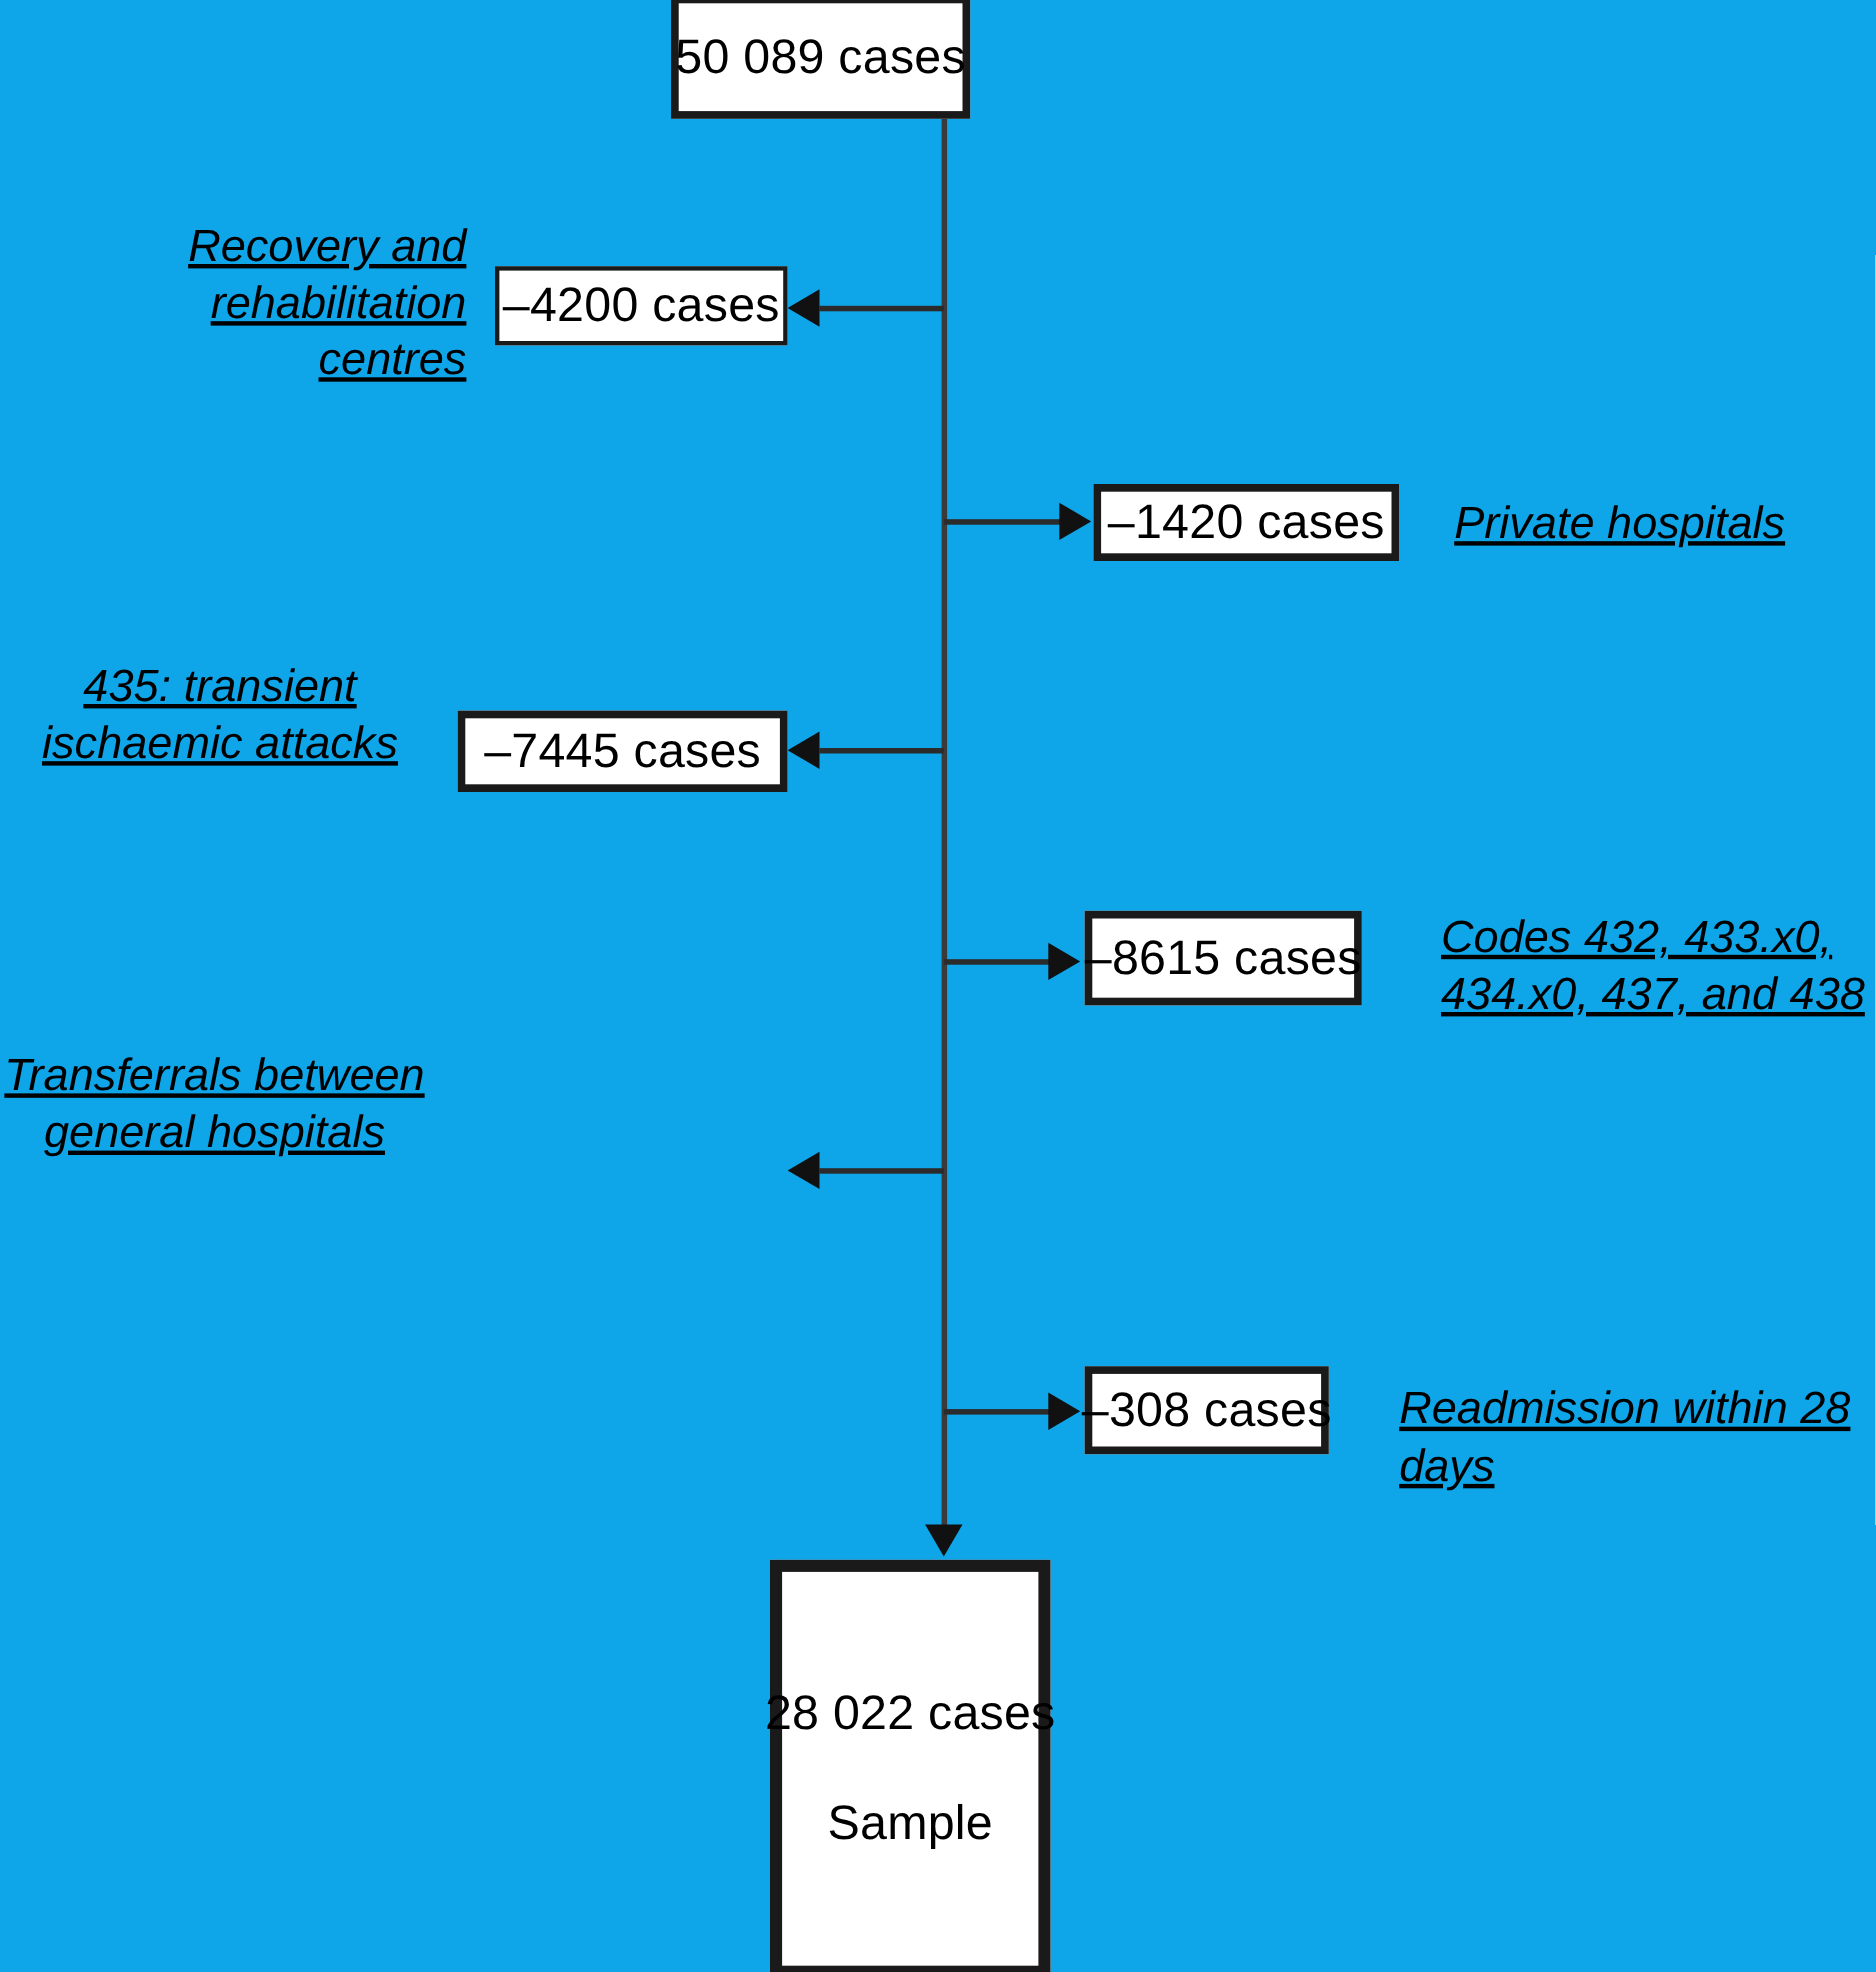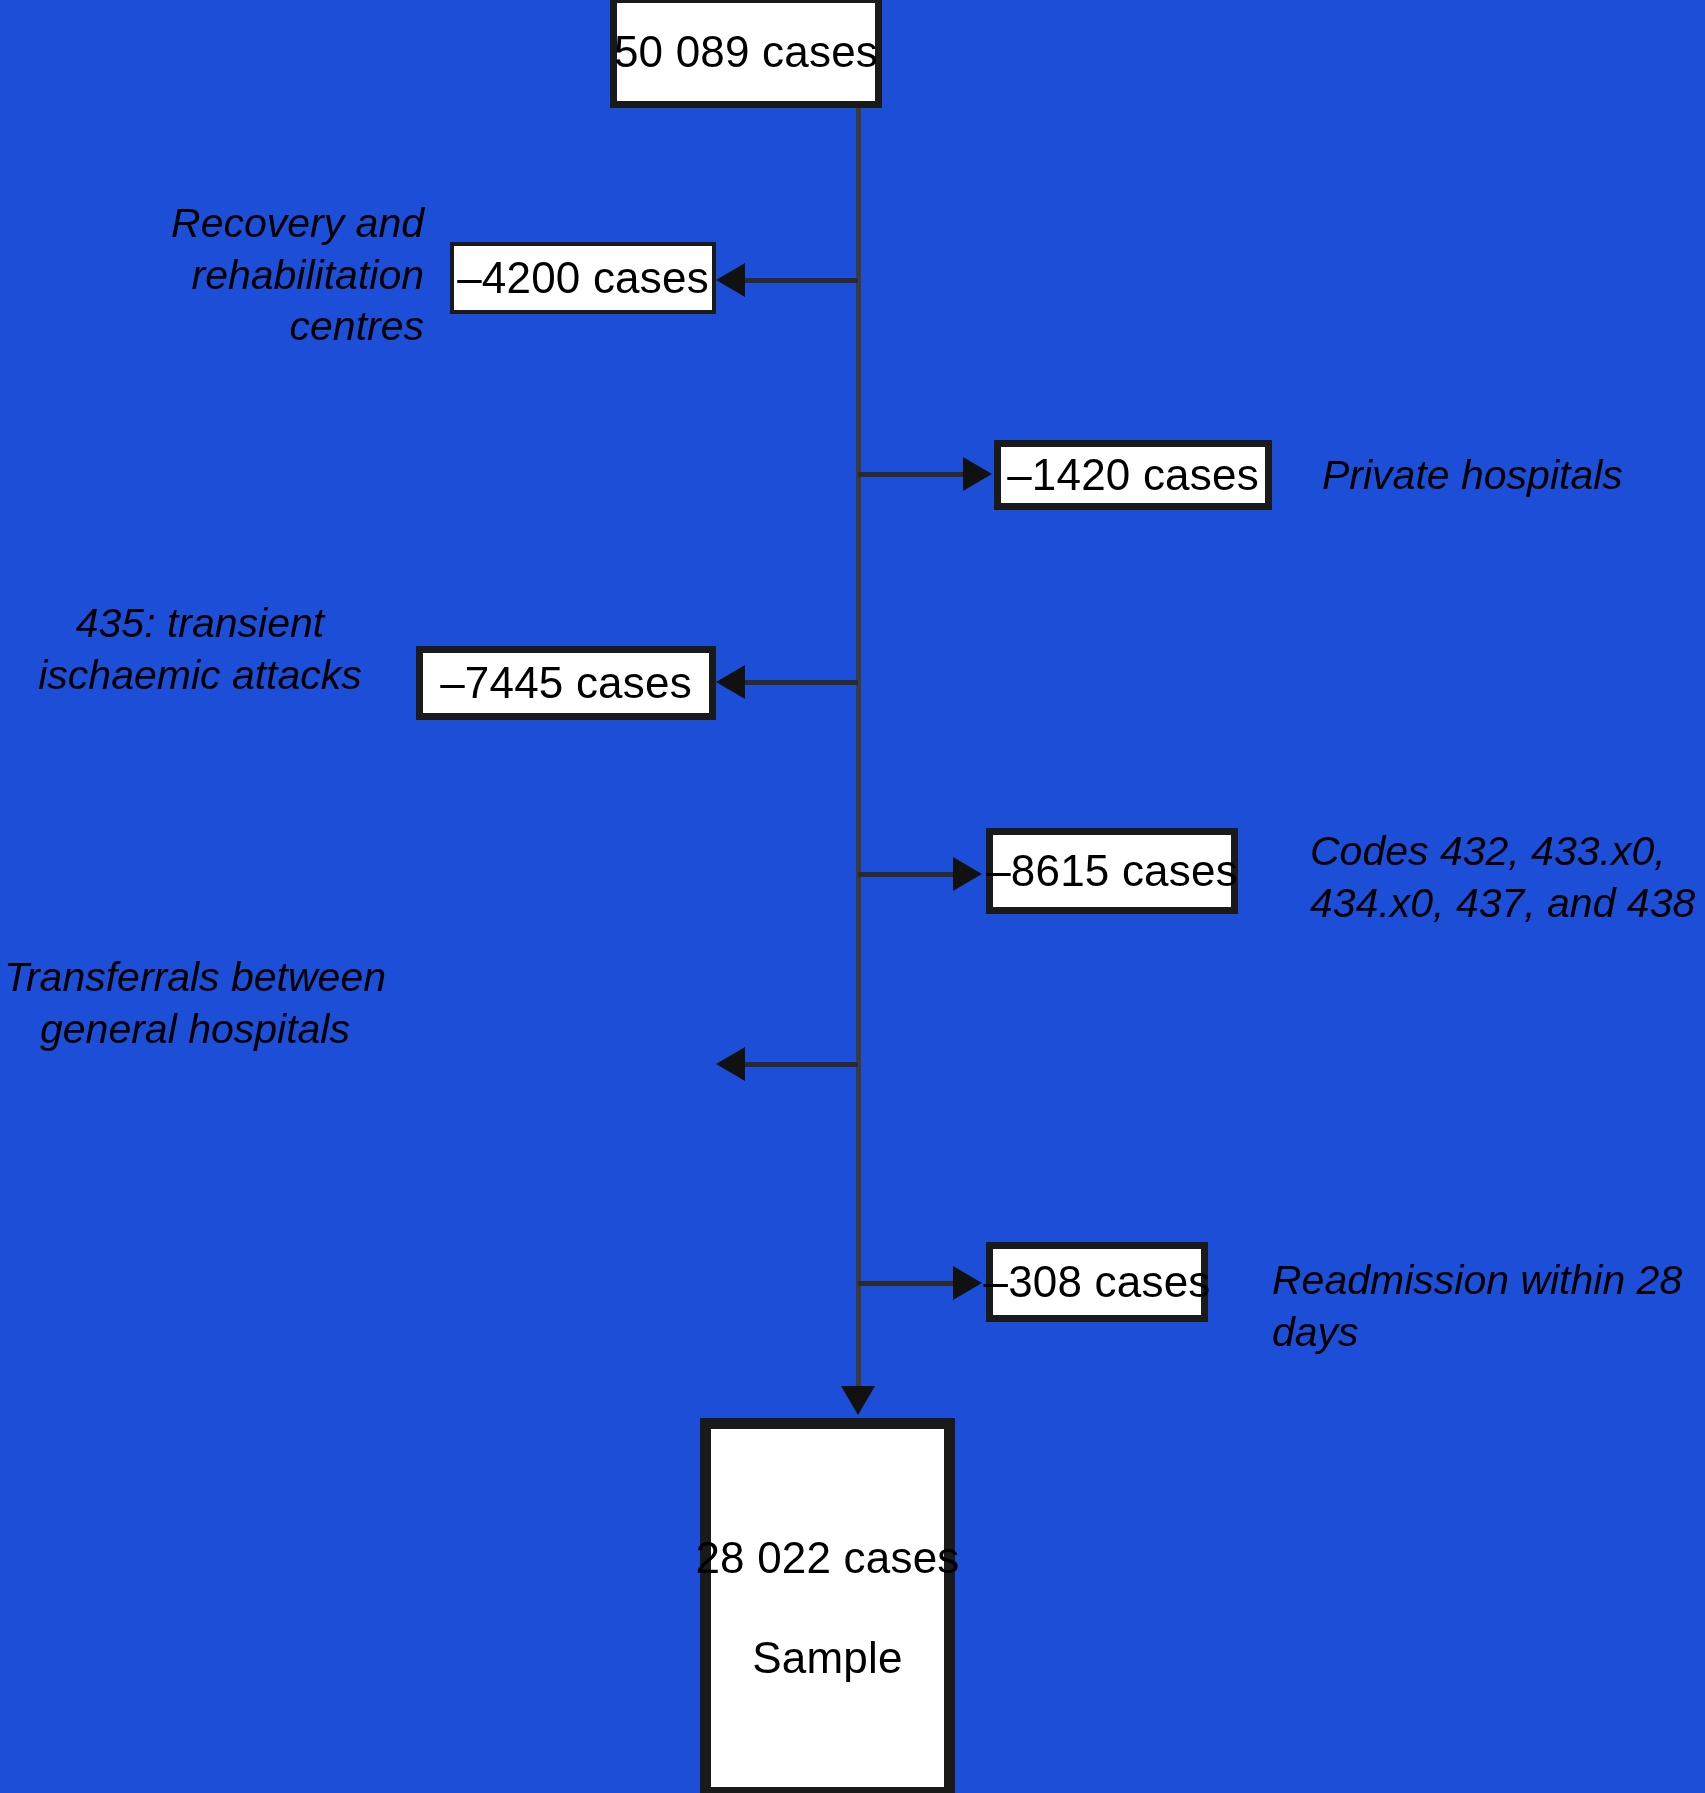--- a/index.html
+++ b/index.html
@@ -6,21 +6,21 @@
   body{
     font-family:"Liberation Sans", sans-serif;
     color:#000000;
     -webkit-font-smoothing:antialiased;
   }
   #canvas{
     position:relative;
     width:1705px;
     height:1793px;
     overflow:hidden;
-    background:#1d4ed8;
+    background:#0ea5e9;
   }
   
   .node{
     position:absolute;
     box-sizing:border-box;
     background:#ffffff;
     border:4px solid #1a1a1a;
     display:flex;
     align-items:center;
     justify-content:center;
@@ -36,20 +36,21 @@
   .node.stacked .line1{margin-bottom:50px;}
 
   
   .caption{
     position:absolute;
     font-style:italic;
     font-size:41px;
     line-height:1.26;
     color:#000;
     white-space:pre-line;
+    text-decoration:underline;
   }
   .caption.right-al{text-align:right;}
   .caption.left-al{text-align:left;}
   .caption.center-al{text-align:center;}
 
   
   .spine{
     position:absolute;
     background:#3b3b3b;
   }

